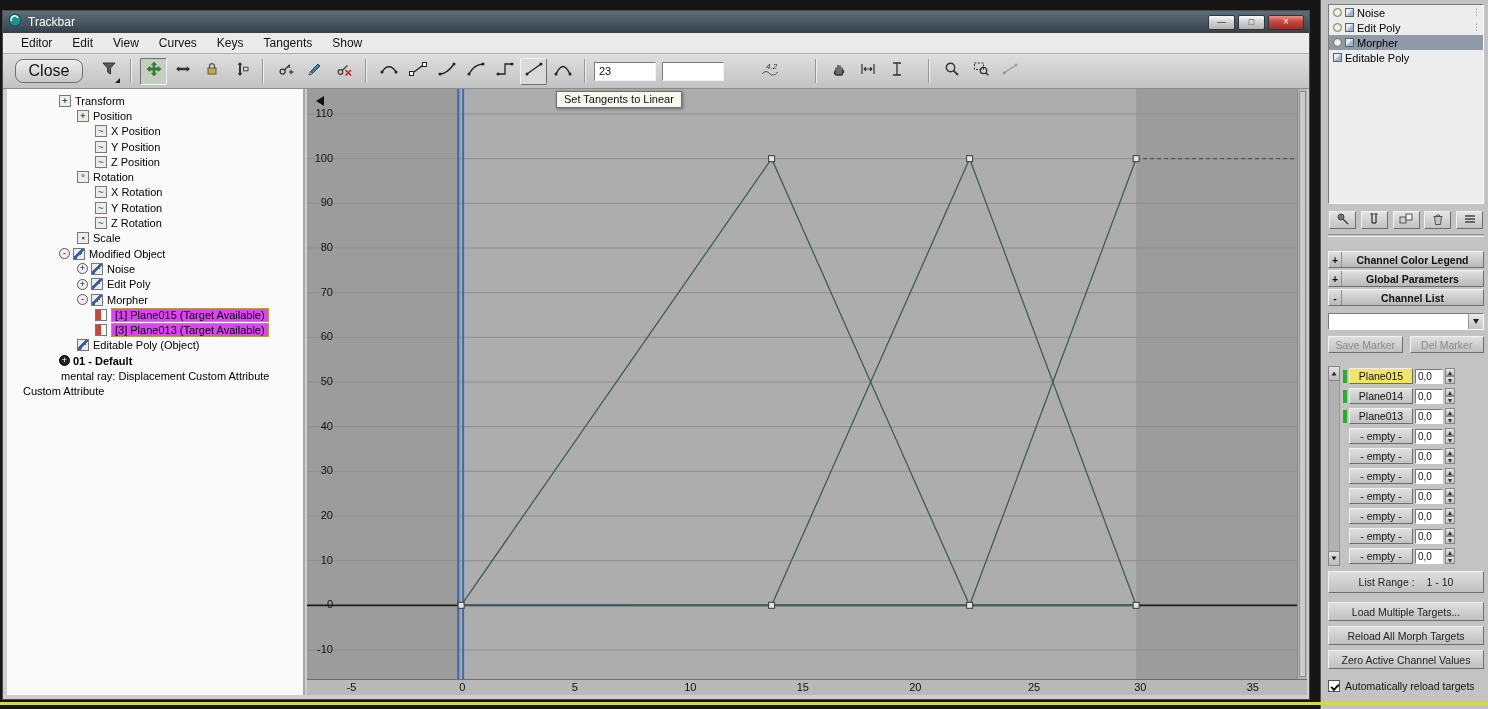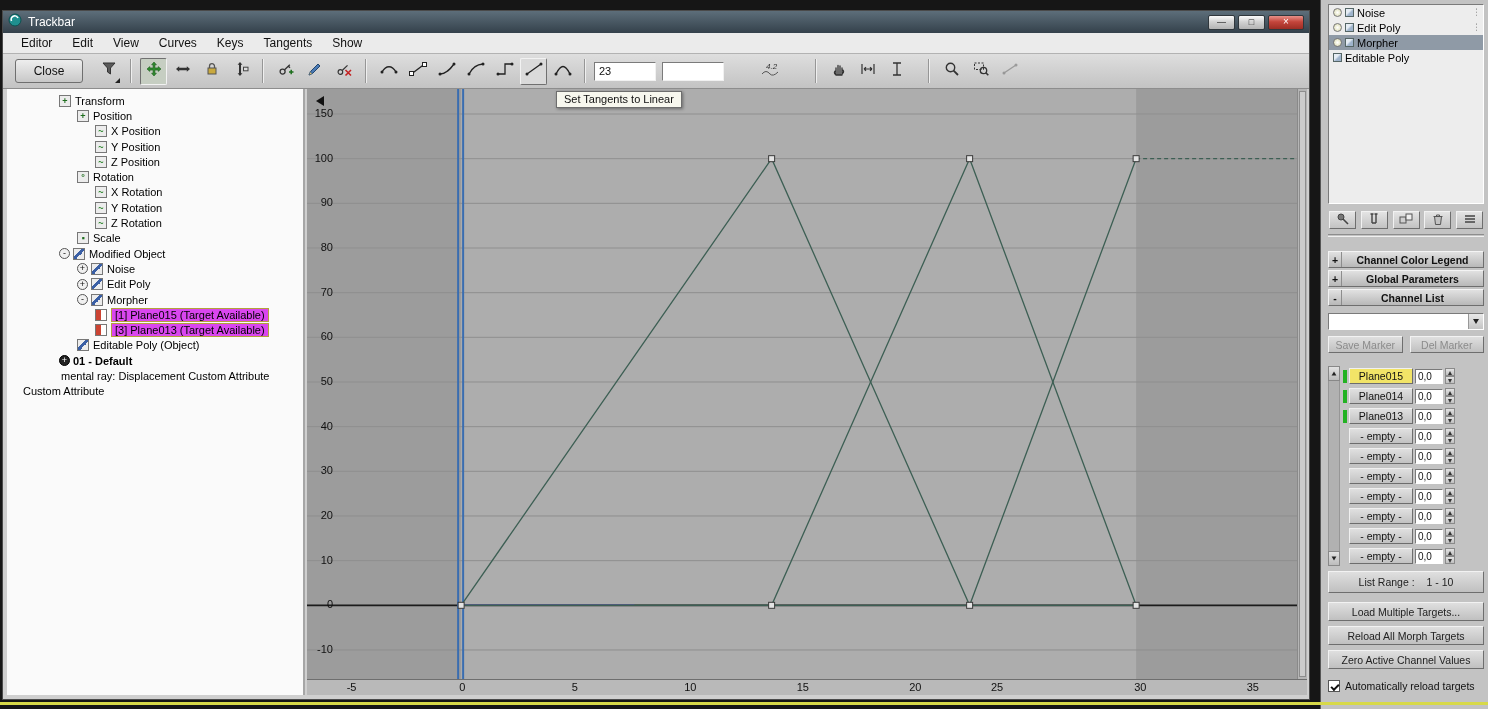--- a/index.html
+++ b/index.html
@@ -14,22 +14,22 @@
   .win-btn { width:27px; height:15px; margin-left:3px; border:1px solid #30373c; border-radius:2px;
              background:linear-gradient(#fbfbfb,#d2d2d2 45%,#b4b4b4); display:flex; align-items:center; justify-content:center;
              font-size:9px; color:#222; line-height:1; }
   .win-btn.close { width:36px; background:linear-gradient(#e89189,#c4453b 45%,#9d2d24); color:#fff; font-size:10px; }
 
   .menubar { height:21px; background:#ebebeb; border-bottom:1px solid #b2b2b2; display:flex; align-items:center; padding-left:8px; }
   .menu-item { padding:2px 10px; font-size:12px; color:#111; }
 
   .toolbar { height:35px; background:linear-gradient(#dedede,#c3c3c3); border-bottom:1px solid #8d8d8d;
              display:flex; align-items:center; padding-left:12px; gap:2px; }
-  .close-btn { width:68px; height:24px; background:linear-gradient(#eeeeee,#c8c8c8); border:1px solid #6f6f6f; border-radius:3px;
-               font-size:12px; color:#111; display:flex; align-items:center; justify-content:center; margin-right:10px; }
+  .close-btn { width:68px; height:24px; background:linear-gradient(#eeeeee,#c8c8c8); border:1px solid #6f6f6f; border-radius:8px;
+               font-size:16px; color:#111; display:flex; align-items:center; justify-content:center; margin-right:10px; }
   .tb-btn { width:27px; height:27px; display:flex; align-items:center; justify-content:center; border:1px solid transparent; border-radius:2px; position:relative; flex:none; }
   .tb-btn.pressed { background:#c6cec2; border-color:#707070 #f2f2f2 #f2f2f2 #707070; }
   .tb-btn.hover   { background:#dadada; border-color:#f2f2f2 #707070 #707070 #f2f2f2; }
   .tb-btn.flyout::after { content:""; position:absolute; right:1px; bottom:1px; border-left:5px solid transparent; border-bottom:5px solid #222; }
   .tb-sep { width:2px; height:24px; border-left:1px solid #969696; border-right:1px solid #efefef; margin:0 6px; flex:none; }
   .tb-space { flex:none; }
   .tb-field { width:62px; height:19px; background:#fff; border:1px solid; border-color:#7b7b7b #f1f1f1 #f1f1f1 #7b7b7b;
               font-size:11px; padding:0 4px; font-family:"Liberation Sans", sans-serif; color:#111; flex:none; }
 
   .content { position:absolute; top:78px; left:0; right:0; bottom:4px; }
@@ -433,25 +433,25 @@
         <div class="vscroll">
             <div class="vthumb"></div>
           </div>
         <div class="ruler" id="time-ruler">
             <div class="ruler-label" style="left: 39.625px;">-5</div>
             <div class="ruler-label" style="left: 152.125px;">0</div>
             <div class="ruler-label" style="left: 264.625px;">5</div>
             <div class="ruler-label" style="left: 377.125px;">10</div>
             <div class="ruler-label" style="left: 489.625px;">15</div>
             <div class="ruler-label" style="left: 602.125px;">20</div>
-            <div class="ruler-label" style="left: 684px;">25</div>
+            <div class="ruler-label" style="left: 721px;">25</div>
             <div class="ruler-label" style="left: 827.125px;">30</div>
             <div class="ruler-label" style="left: 939.625px;">35</div>
           </div>
-      <div class="ylabel" style="left: 2px; top: 18.0114px;">150</div>
+      <div class="ylabel" style="left: 2px; top: 18.0114px;">110</div>
           <div class="ylabel" style="left: 2px; top: 62.6745px;">100</div>
           <div class="ylabel" style="left: 2px; top: 107.338px;">90</div>
           <div class="ylabel" style="left: 2px; top: 152.001px;">80</div>
           <div class="ylabel" style="left: 2px; top: 196.664px;">70</div>
           <div class="ylabel" style="left: 2px; top: 241.327px;">60</div>
           <div class="ylabel" style="left: 2px; top: 285.99px;">50</div>
           <div class="ylabel" style="left: 2px; top: 330.653px;">40</div>
           <div class="ylabel" style="left: 2px; top: 375.316px;">30</div>
           <div class="ylabel" style="left: 2px; top: 419.98px;">20</div>
           <div class="ylabel" style="left: 2px; top: 464.643px;">10</div>

